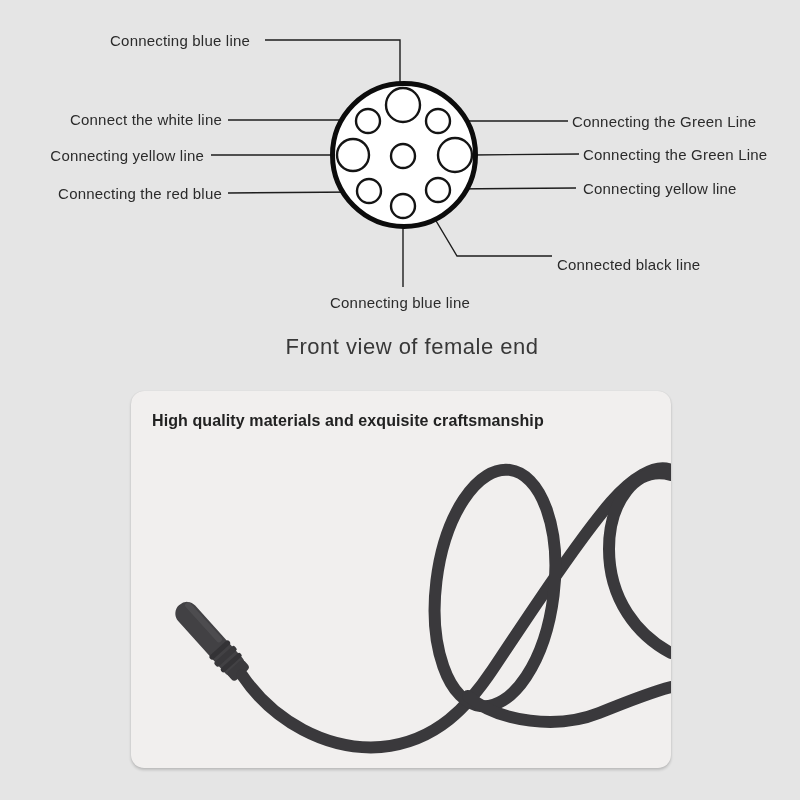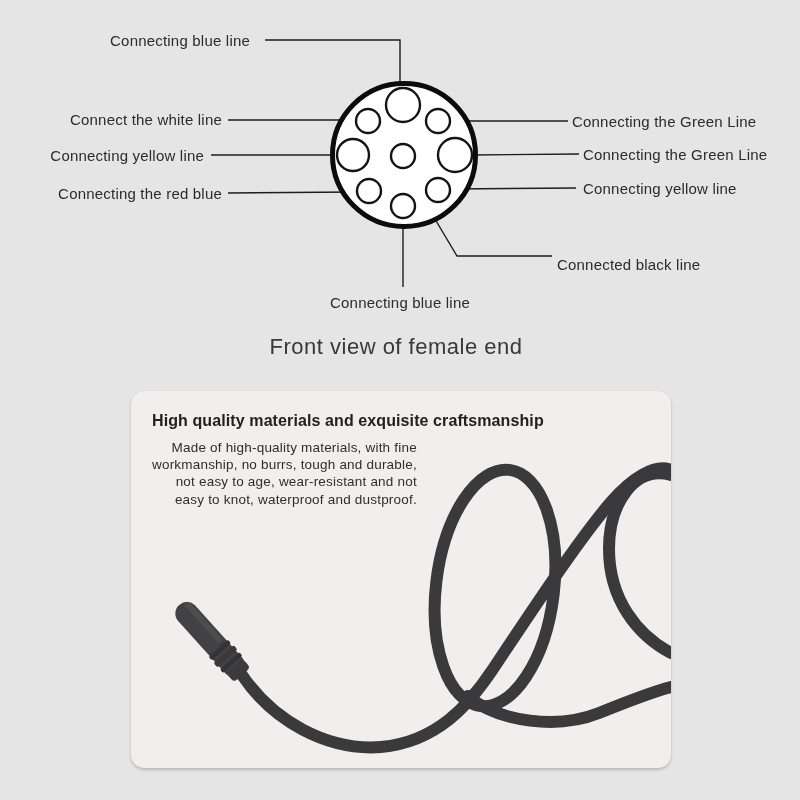--- a/index.html
+++ b/index.html
@@ -16,21 +16,21 @@
     position:absolute;
     font-size:15px;
     color:#2b2b2b;
     white-space:nowrap;
     transform:translateY(-50%);
     letter-spacing:.2px;
   }
   .pin-label.centered{transform:translate(-50%,-50%);}
   .diagram-caption{
     position:absolute;
-    left:396px;top:347px;
+    left:412px;top:347px;
     transform:translate(-50%,-50%);
     font-size:22px;
     color:#383838;
     white-space:nowrap;
     letter-spacing:.5px;
   }
   
   .card{
     position:absolute;
     left:131px;top:391px;
@@ -120,21 +120,15 @@
       <g fill="none" stroke="#3a393c" stroke-width="12" stroke-linecap="round">
         <path d="M 111,284 C 142,330 196,360 250,356 C 306,351 338,314 362,278
                  C 398,224 448,148 480,111 C 500,88 524,72 540,79"></path>
         <ellipse cx="364" cy="197" rx="59" ry="119" transform="rotate(7 364 197)"></ellipse>
         <path d="M 540,84 C 504,74 478,112 478,158 C 478,208 506,244 540,262"></path>
         <path d="M 337,305 C 368,332 428,338 468,322 C 500,309 524,300 540,296"></path>
       </g>
     </svg>
 
     <div class="card-title">High quality materials and exquisite craftsmanship</div>
-    <div class="card-body">
-      <div>Made of high-quality materials, with fine</div>
-      <div>workmanship, no burrs, tough and durable,</div>
-      <div>not easy to age, wear-resistant and not</div>
-      <div>easy to knot, waterproof and dustproof.</div>
-    </div>
   </div>
 
 </div>
 
 </body></html>

